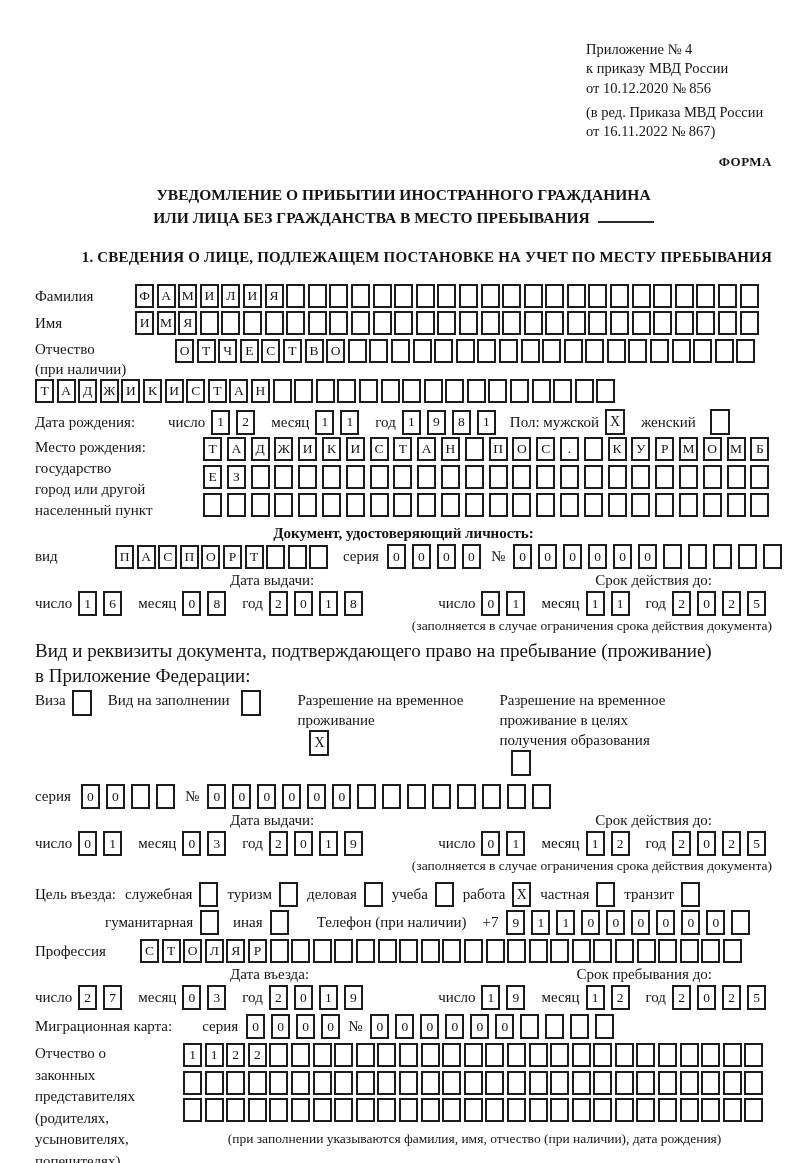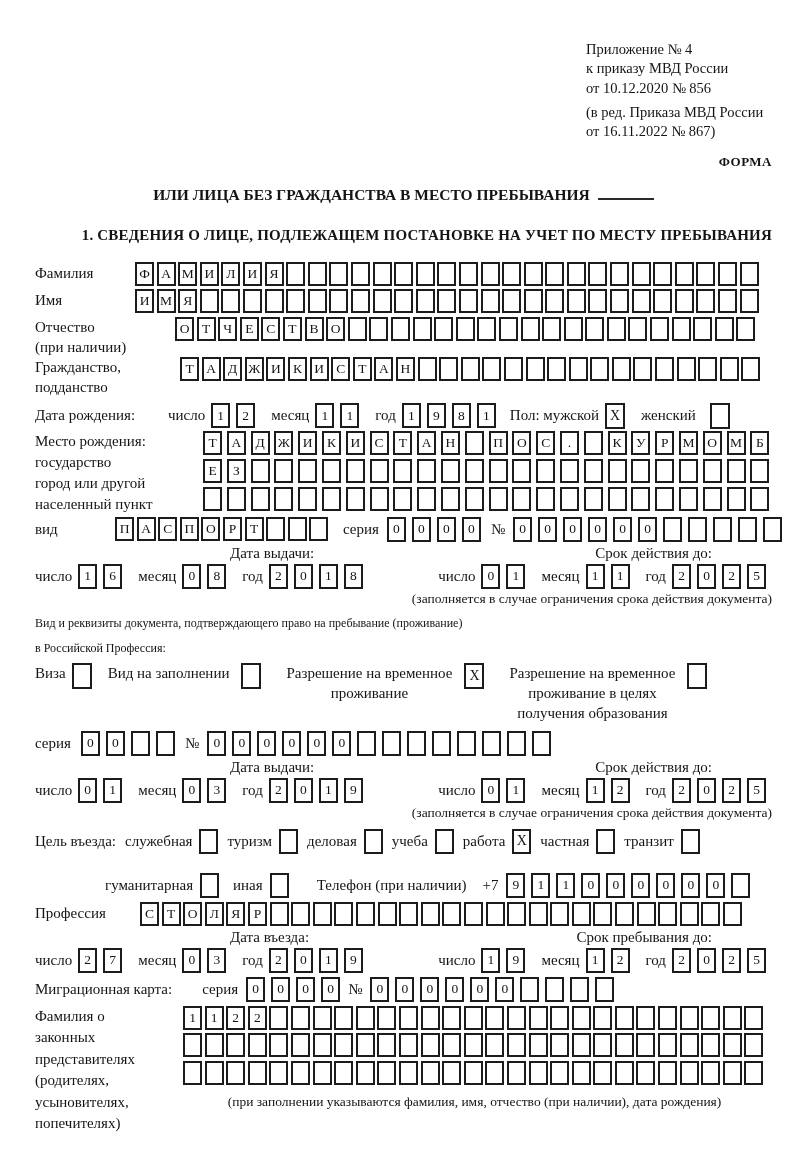--- a/index.html
+++ b/index.html
@@ -57,31 +57,31 @@
   .dlabel.first { margin-left:0; }
   .doc-heading { text-align:center; font-weight:bold; font-size:15px; margin-top:4px; }
   .dates-head { display:flex; font-size:15px; margin-top:3px; }
   .dates-head .dh1 { margin-left:195px; }
   .dates-head .dh2 { margin-left:auto; margin-right:60px; }
   .dates-row { display:flex; align-items:center; font-size:15px; margin-top:2px; }
   .dgroup { display:flex; align-items:center; }
   .dgroup.right { margin-left:auto; }
   .note { text-align:right; font-size:13.5px; margin-top:2px; }
 
-  .intro { font-size:12px; line-height:25px; margin-top:4px; }
+  .intro { font-size:19px; line-height:25px; margin-top:4px; }
   .optwrap { display:flex; align-items:flex-start; font-size:15px; margin-top:2px; }
   .opt { display:flex; align-items:flex-start; }
-  .opt .otext { text-align:center; line-height:20px; }
+  .opt .otext { line-height:20px; }
   .opt .box { margin-left:12px; margin-top:0; }
-  .gap16 { margin-left:16px; } .gap22 { margin-left:25px; }
+  .gap16 { margin-left:16px; } .gap22 { margin-left:36px;flex-direction:column; }
 
   .purp { display:flex; align-items:center; font-size:15px; margin-top:8px; }
   .purp .box { width:19px; height:25px; margin-left:7px; }
   .purp .pl { margin-left:9px; }
-  .purp2 { display:flex; align-items:center; font-size:15px; margin-top:19px; margin-left:70px; }
+  .purp2 { display:flex; align-items:center; font-size:15px; margin-top:3px; margin-left:70px; }
   .purp2 .box { width:19px; height:25px; margin-left:7px; }
 
   .legal { display:flex; align-items:flex-start; font-size:15px; margin-top:4px; }
   .legal .lcol { width:148px; flex:none; line-height:21.5px; }
   .legal .rows { flex:none; }
   .legal .rows .cellrow { margin-bottom:3.5px; }
   .legal .lnote { font-size:13.5px; text-align:center; margin-top:9px; }
 </style>
 </head>
 <body>
@@ -92,20 +92,21 @@
     <div>Приложение № 4</div>
     <div>к приказу МВД России</div>
     <div>от 10.12.2020 № 856</div>
     <div class="grp2">(в ред. Приказа МВД России</div>
     <div>от 16.11.2022 № 867)</div>
   </div>
 
   <div class="forma">ФОРМА</div>
 
   <div class="title">
+    <div>УВЕДОМЛЕНИЕ О ПРИБЫТИИ ИНОСТРАННОГО ГРАЖДАНИНА</div>
     <div><span>ИЛИ ЛИЦА БЕЗ ГРАЖДАНСТВА В МЕСТО ПРЕБЫВАНИЯ</span><span class="uline"></span></div>
   </div>
 
   <div class="sec-heading">1. СВЕДЕНИЯ О ЛИЦЕ, ПОДЛЕЖАЩЕМ ПОСТАНОВКЕ НА УЧЕТ ПО МЕСТУ ПРЕБЫВАНИЯ</div>
 
   <div class="row mt18">
     <span class="lbl w-sur">Фамилия</span>
     <span class="cellrow">
         <span class="cell">Ф</span>
         <span class="cell">А</span>
@@ -204,24 +205,20 @@
         <span class="cell"></span>
         <span class="cell"></span>
         <span class="cell"></span>
         <span class="cell"></span>
         <span class="cell"></span>
         <span class="cell"></span>
       </span>
   </div>
 
   <div class="row top">
-    <span class="lbl2 w-cit">
-      <span>Гражданство,</span><br>
-      <span>подданство</span>
-    </span>
     <span class="cellrow">
         <span class="cell">Т</span>
         <span class="cell">А</span>
         <span class="cell">Д</span>
         <span class="cell">Ж</span>
         <span class="cell">И</span>
         <span class="cell">К</span>
         <span class="cell">И</span>
         <span class="cell">С</span>
         <span class="cell">Т</span>
@@ -353,20 +350,21 @@
           <span class="cell"></span>
           <span class="cell"></span>
           <span class="cell"></span>
           <span class="cell"></span>
           <span class="cell"></span>
           <span class="cell"></span>
         </span>
     </span>
   </div>
 
+  <div class="doc-heading">Документ, удостоверяющий личность:</div>
 
   <div class="row mt2">
     <span class="w-vid" style="flex:none;">вид</span>
     <span class="cellrow">
         <span class="cell">П</span>
         <span class="cell">А</span>
         <span class="cell">С</span>
         <span class="cell">П</span>
         <span class="cell">О</span>
         <span class="cell">Р</span>
@@ -439,21 +437,21 @@
           <span class="cell">0</span>
           <span class="cell">2</span>
           <span class="cell">5</span>
         </span>
     </span>
   </div>
   <div class="note">(заполняется в случае ограничения срока действия документа)</div>
 
   <div class="intro">
     <div>Вид и реквизиты документа, подтверждающего право на пребывание (проживание)</div>
-    <div>в Российской Профессия:</div>
+    <div>в Приложение Федерации:</div>
   </div>
 
   <div class="optwrap">
     <span class="opt">
       <span class="otext">Виза</span>
       <span class="box" style="margin-left:6px;"></span>
     </span>
     <span class="opt gap16">
       <span class="otext">Вид на заполнении</span>
       <span class="box"></span>
@@ -684,21 +682,21 @@
         <span class="cell">0</span>
         <span class="cell"></span>
         <span class="cell"></span>
         <span class="cell"></span>
         <span class="cell"></span>
       </span>
   </div>
 
   <div class="legal">
     <span class="lcol">
-      <span>Фамилия о</span><br>
+      <span>Отчество о</span><br>
       <span>законных</span><br>
       <span>представителях</span><br>
       <span>(родителях,</span><br>
       <span>усыновителях,</span><br>
       <span>попечителях)</span>
     </span>
     <span class="rows">
       <span class="cellrow">
           <span class="cell">1</span>
           <span class="cell">1</span>

